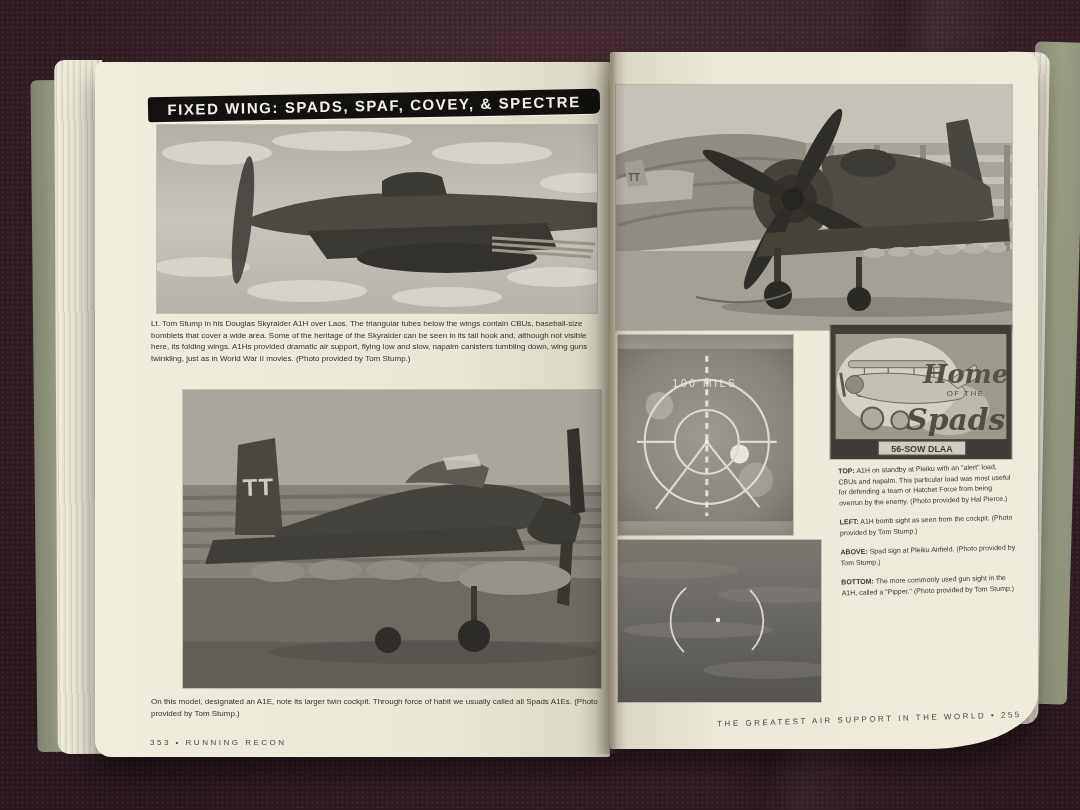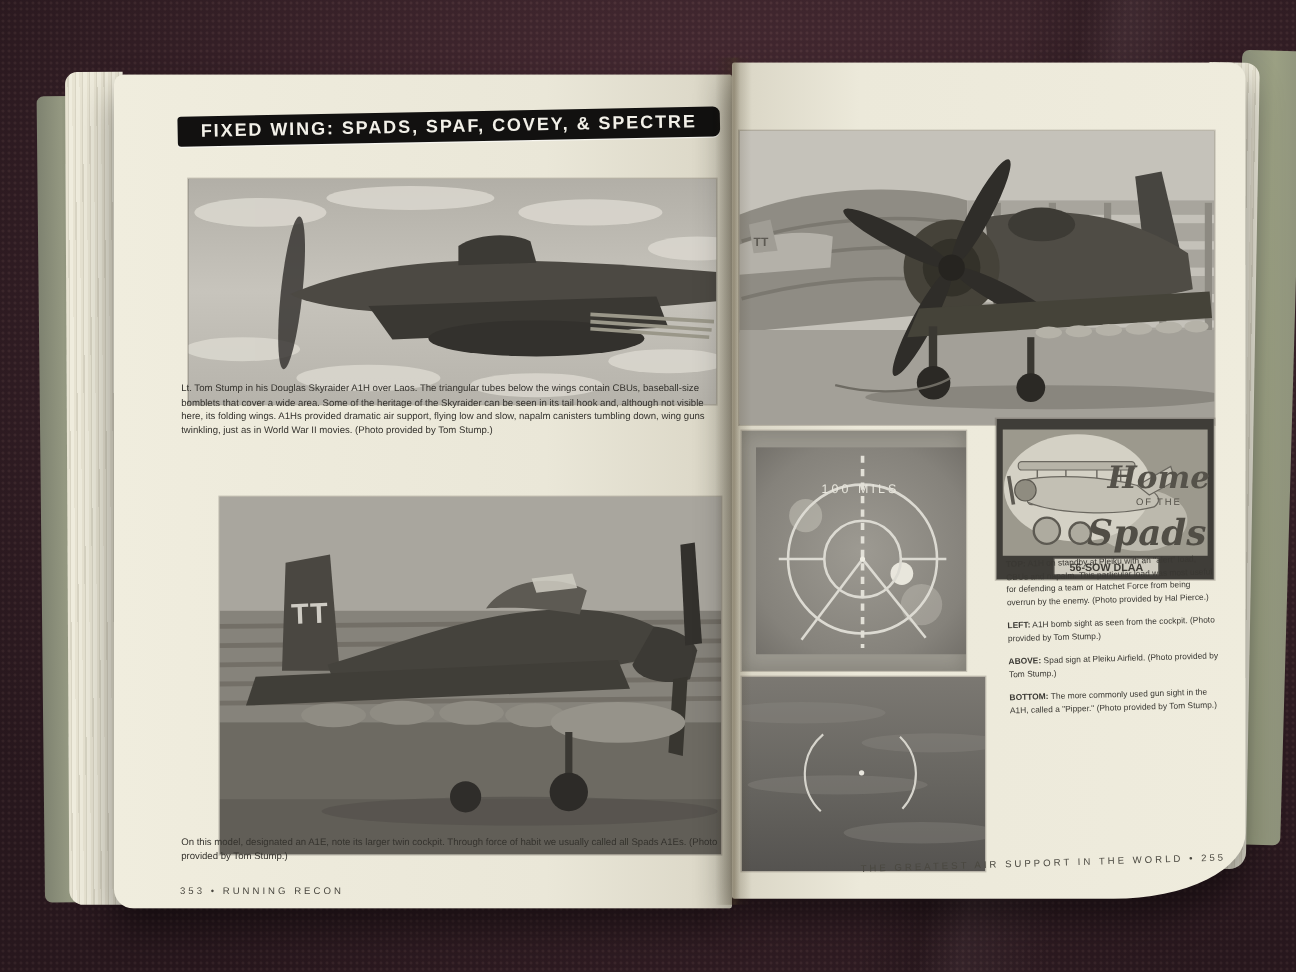--- a/index.html
+++ b/index.html
@@ -21,21 +21,21 @@
   .page{position:absolute;box-shadow:0 16px 30px rgba(0,0,0,0.45);}
   .page-left{left:95px;top:62px;width:515px;height:695px;border-radius:8px 2px 2px 16px;
     background:linear-gradient(to right,#f0edde 0%,#eae7d8 70%,#ddd9c9 94%,#ccc8b7 100%),#eae7d8;}
   .page-right{left:610px;top:52px;width:428px;height:697px;border-radius:2px 14px 110px 2px/2px 14px 55px 2px;
     background:linear-gradient(to left,#efecdd 0%,#ece9da 75%,#dcd8c8 96%,#c8c4b3 100%),#ece9da;}
   .spine-shadow{position:absolute;left:596px;top:48px;width:30px;height:706px;pointer-events:none;
     background:linear-gradient(to right,rgba(60,48,25,0) 0%,rgba(60,48,25,0.22) 40%,rgba(75,62,38,0.42) 52%,rgba(60,48,25,0.12) 70%,rgba(60,48,25,0) 100%);}
   .header-bar{position:absolute;left:53px;top:31px;width:452px;height:25px;background:#121110;
     color:#f2f0e8;font-weight:bold;font-size:15px;letter-spacing:1.6px;line-height:25px;text-align:center;
     transform:rotate(-1.1deg);border-radius:3px 6px 6px 3px;box-shadow:0 1px 0 rgba(255,255,255,0.6);white-space:nowrap;}
-  .photo{position:absolute;box-shadow:0 0 0 1px rgba(70,65,55,0.25), inset 0 0 18px rgba(40,38,30,0.25);overflow:hidden;background:#9b988f;margin-top:24px;}
+  .photo{position:absolute;box-shadow:0 0 0 1px rgba(70,65,55,0.25), inset 0 0 18px rgba(40,38,30,0.25);overflow:hidden;background:#9b988f;}
   .photo svg{display:block;width:100%;height:100%;}
   .caption{position:absolute;margin:2px;font-size:8px;line-height:1.45;color:#35332e;}
   .cap-left-top{left:54px;top:254px;width:452px;}
   .cap-left-bottom{left:54px;top:632px;width:452px;}
   .folio{position:absolute;font-size:8px;letter-spacing:2.5px;color:#4a4840;white-space:nowrap;}
   .folio-left{left:55px;top:676px;}
   .folio-right{right:16px;top:658px;transform:rotate(-1.8deg);transform-origin:right;}
   .rp-captions{position:absolute;left:230px;top:412px;width:176px;transform:rotate(-1.6deg);}
   .rp-captions p{margin:0 0 9px 0;font-size:7px;line-height:1.5;color:#3a3833;}
   .rp-captions b{font-weight:bold;}
@@ -196,21 +196,21 @@
           </g>
           <rect x="158" y="163" width="7" height="42" fill="#3a3832"></rect>
           <circle cx="162" cy="210" r="14" fill="#2b2925"></circle>
           <rect x="240" y="172" width="6" height="38" fill="#3a3832"></rect>
           <circle cx="243" cy="214" r="12" fill="#2b2925"></circle>
           <path d="M80,212 C120,222 160,216 176,206" stroke="#6e6b63" stroke-width="2" fill="none"></path>
         </g>
       </svg>
     </div>
 
-    <div class="photo" style="left:8px;top:283px;width:175px;height:200px;padding-left:12px;">
+    <div class="photo" style="left:8px;top:283px;width:175px;height:200px;">
       <svg viewBox="0 0 203 200">
         <defs>
           <radialGradient id="gs" cx="0.5" cy="0.5" r="0.75">
             <stop offset="0" stop-color="#9d9a92"></stop>
               <stop offset="0.7" stop-color="#85827b"></stop>
               <stop offset="1" stop-color="#6f6c66"></stop>
           </radialGradient>
         </defs>
         <rect width="203" height="200" fill="url(#gs)"></rect>
         <circle cx="48" cy="66" r="16" fill="#cfccc2" opacity="0.45"></circle>

